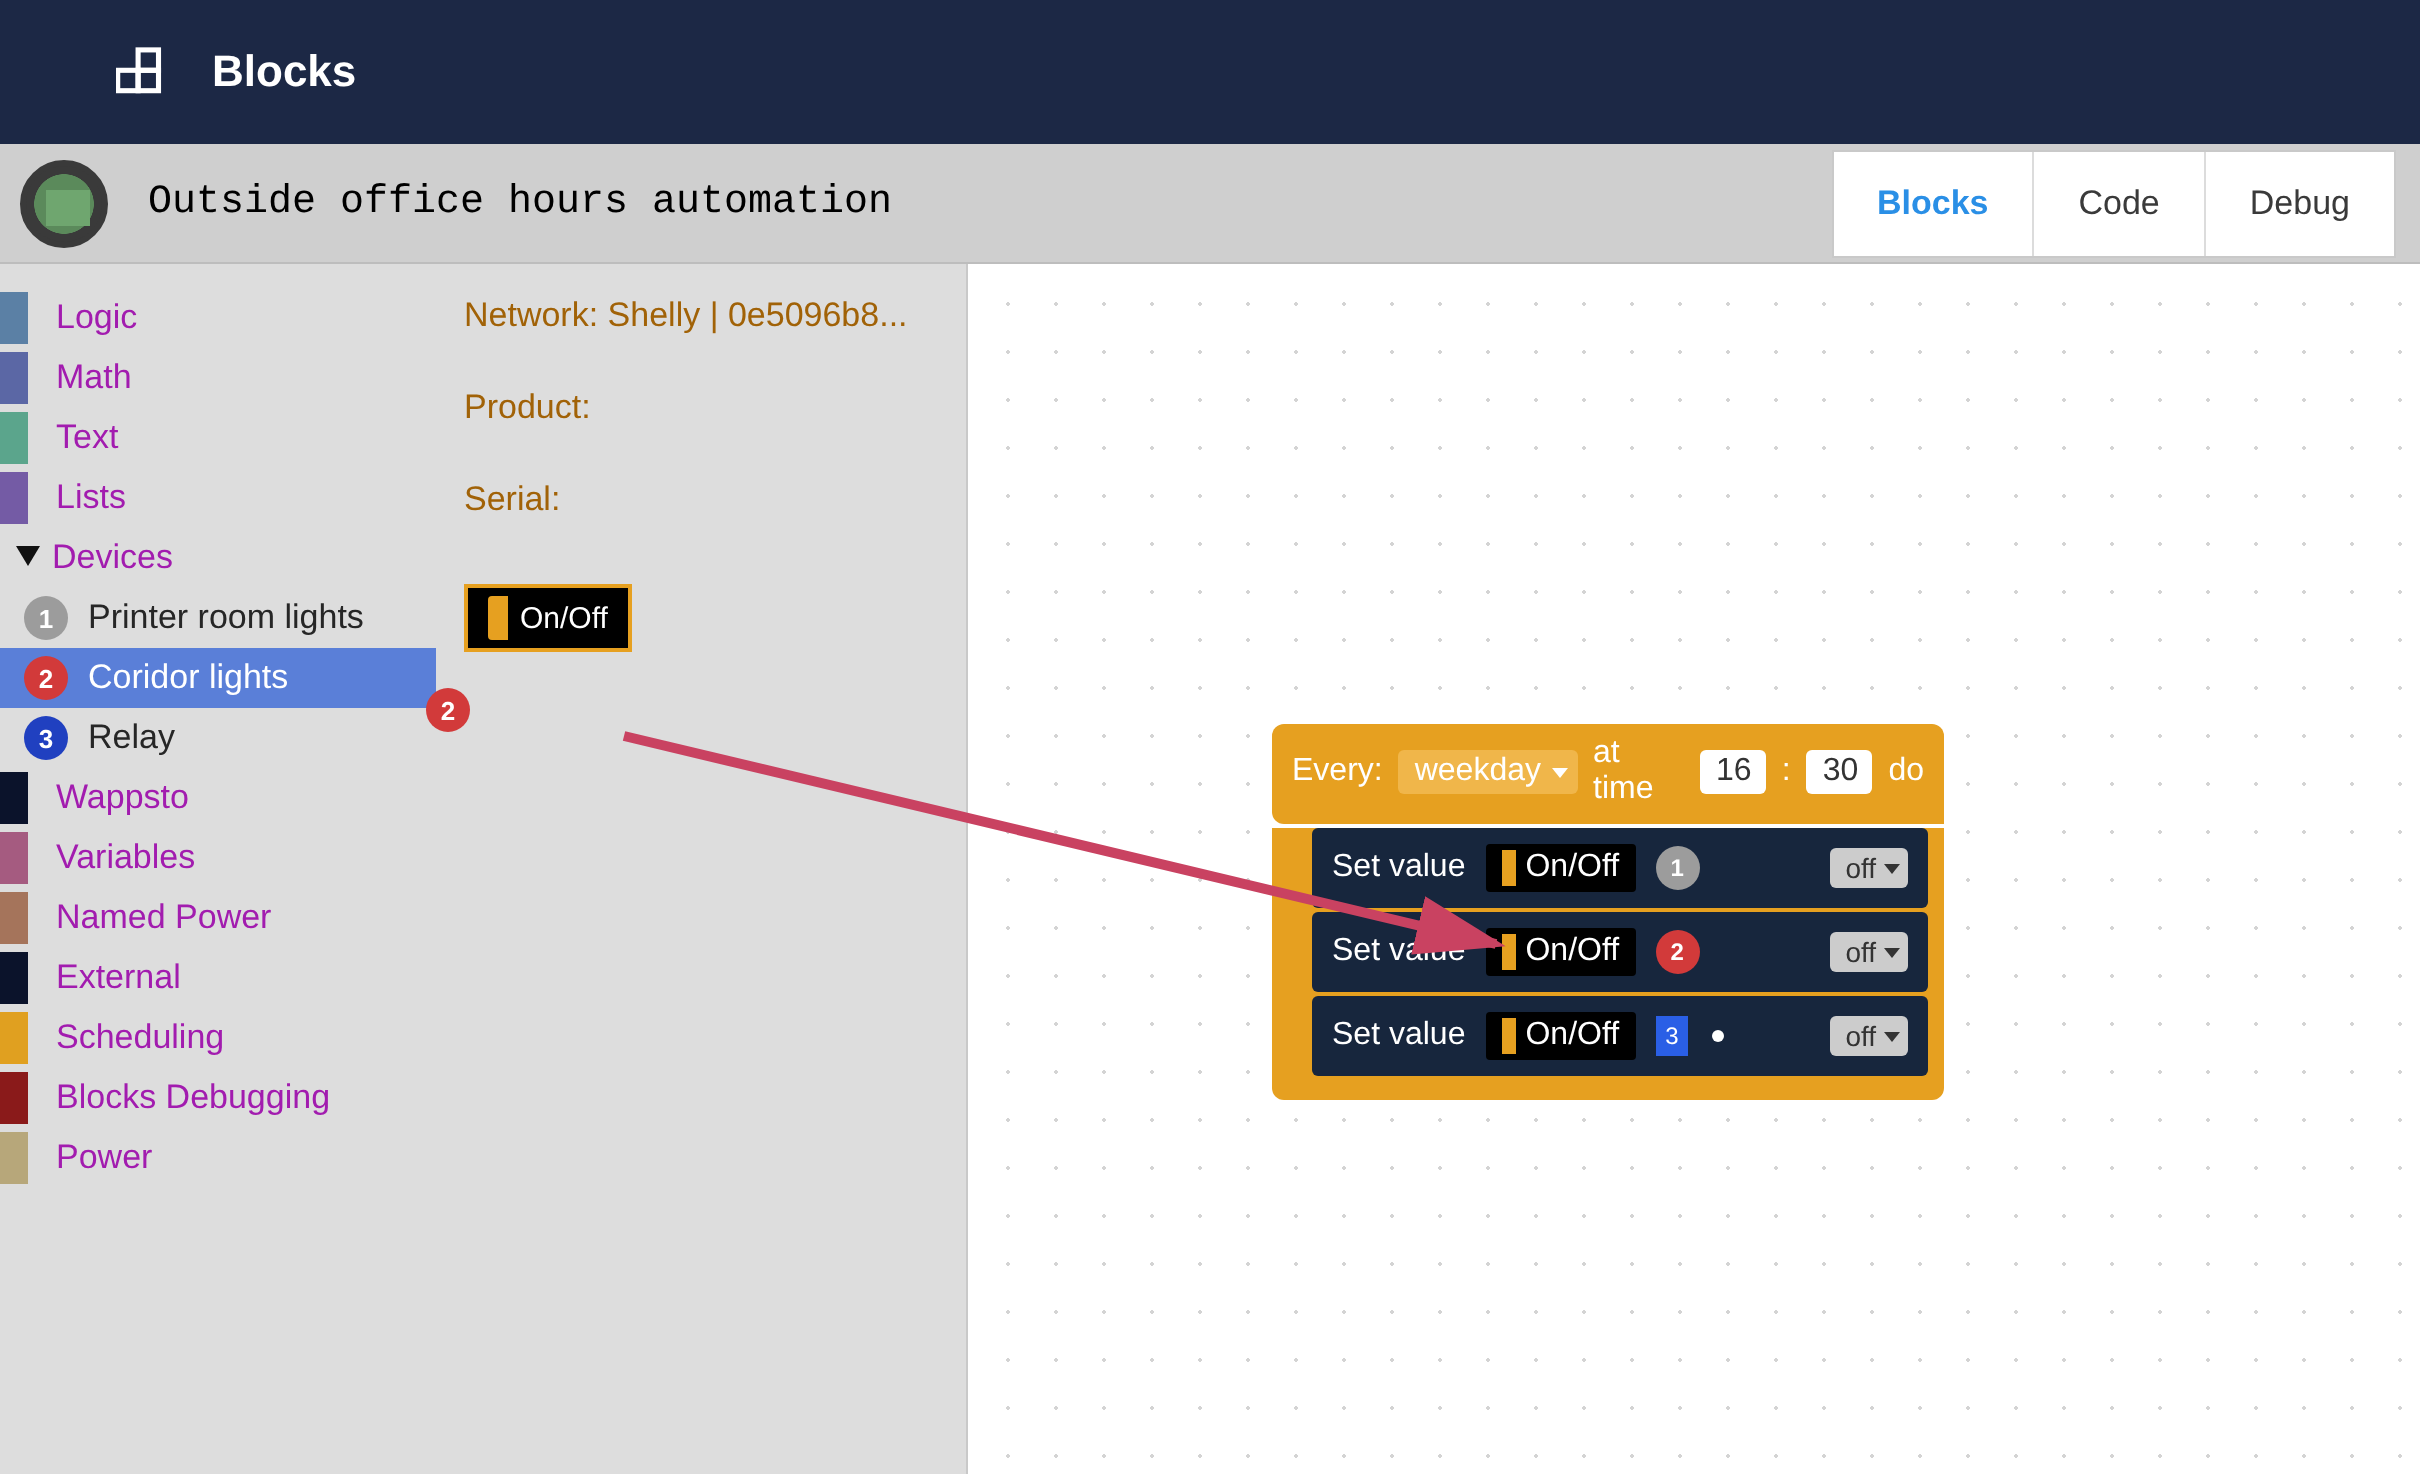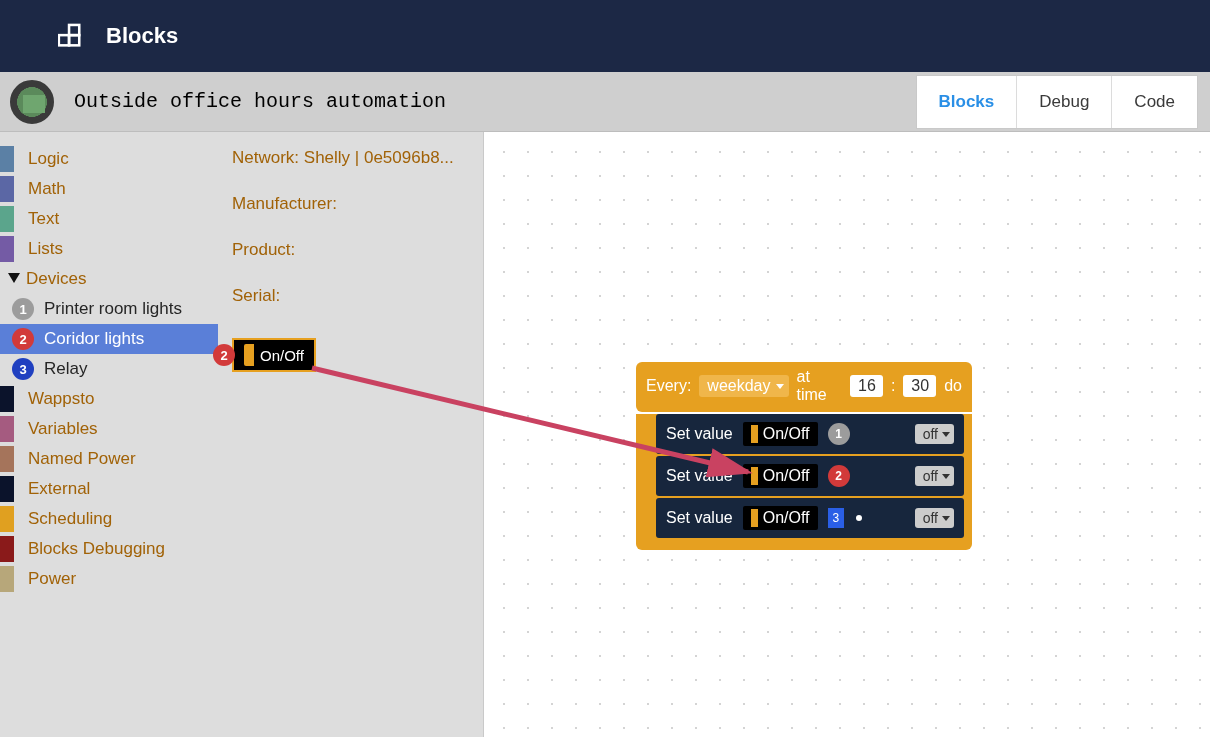--- a/index.html
+++ b/index.html
@@ -19,21 +19,21 @@
   .sub .tabs { margin-left: auto; display: flex; background: #fff; border: 1px solid #c9c9c9; }
   .sub .tab { padding: 16px 22px; font-size: 17px; color: #3a3a3a; border-right: 1px solid #dcdcdc; cursor: pointer; }
   .sub .tab:last-child { border-right: none; }
   .sub .tab.active { color: #2a8fe6; font-weight: 600; }
 
   
   .main { display: flex; height: calc(737px - 132px); }
 
   
   .cats { width: 218px; background: #ddd; padding-top: 12px; }
-  .cat { display: flex; align-items: center; height: 30px; font-size: 17px; color: #a16207; cursor: pointer; }
+  .cat { display: flex; align-items: center; height: 30px; font-size: 17px; color: #a21caf; cursor: pointer; }
   .cat .bar { width: 14px; height: 26px; margin-right: 14px; }
   .cat .tri { width: 12px; height: 12px; margin: 0 6px 0 8px; display: inline-block; }
   .cat .tri.down { border-left: 6px solid transparent; border-right:6px solid transparent; border-top:10px solid #111; }
   .sub-item { display: flex; align-items: center; height: 30px; font-size: 17px; color: #262626; padding-left: 12px; cursor: pointer; }
   .sub-item .num { width: 22px; height: 22px; border-radius: 50%; margin-right: 10px; color:#fff; font-size:13px; display:flex; align-items:center; justify-content:center; font-weight:600; }
   .sub-item.sel { background:#5a7fd8; color:#fff; }
 
   .c-logic{background:#5b80a5}.c-loops{background:#5ba55b}.c-math{background:#5b67a5}.c-text{background:#5ba58c}.c-lists{background:#745ba5}.c-wappsto{background:#0b132b}.c-vars{background:#a55b80}.c-func{background:#995ba5}.c-timers{background:#a5745b}.c-ext{background:#0b132b}.c-sched{background:#e0a020}.c-debug{background:#8a1a1a}.c-power{background:#b7a77a}
 
   
@@ -78,22 +78,22 @@
       </svg>
     <span class="logo-text">Blocks</span>
   </div>
 </div>
 
 <div class="sub">
   <div class="avatar"></div>
   <div class="title">Outside office hours automation</div>
   <div class="tabs">
     <div class="tab active">Blocks</div>
+    <div class="tab">Code</div>
     <div class="tab">Debug</div>
-    <div class="tab">Code</div>
   </div>
 </div>
 
 <div class="main">
 
   <div class="cats">
     <div class="cat">
         <span class="bar c-logic"></span>
         <span>Logic</span>
       </div>
@@ -152,21 +152,20 @@
         <span>Blocks Debugging</span>
       </div>
     <div class="cat">
         <span class="bar c-power"></span>
         <span>Power</span>
       </div>
   </div>
 
   <div class="flyout">
     <div class="fly-row">Network: Shelly | 0e5096b8...</div>
-    <div class="fly-row">Manufacturer:</div>
     <div class="fly-row">Product:</div>
     <div class="fly-row">Serial:</div>
     <div>
       <span class="onoff-block">
           <span class="onoff-notch"></span>
           <span>On/Off</span>
         </span>
     </div>
     <span class="badge-abs" style="left:-5px; top:212px; background:#d23a3a">2</span>
   </div>

